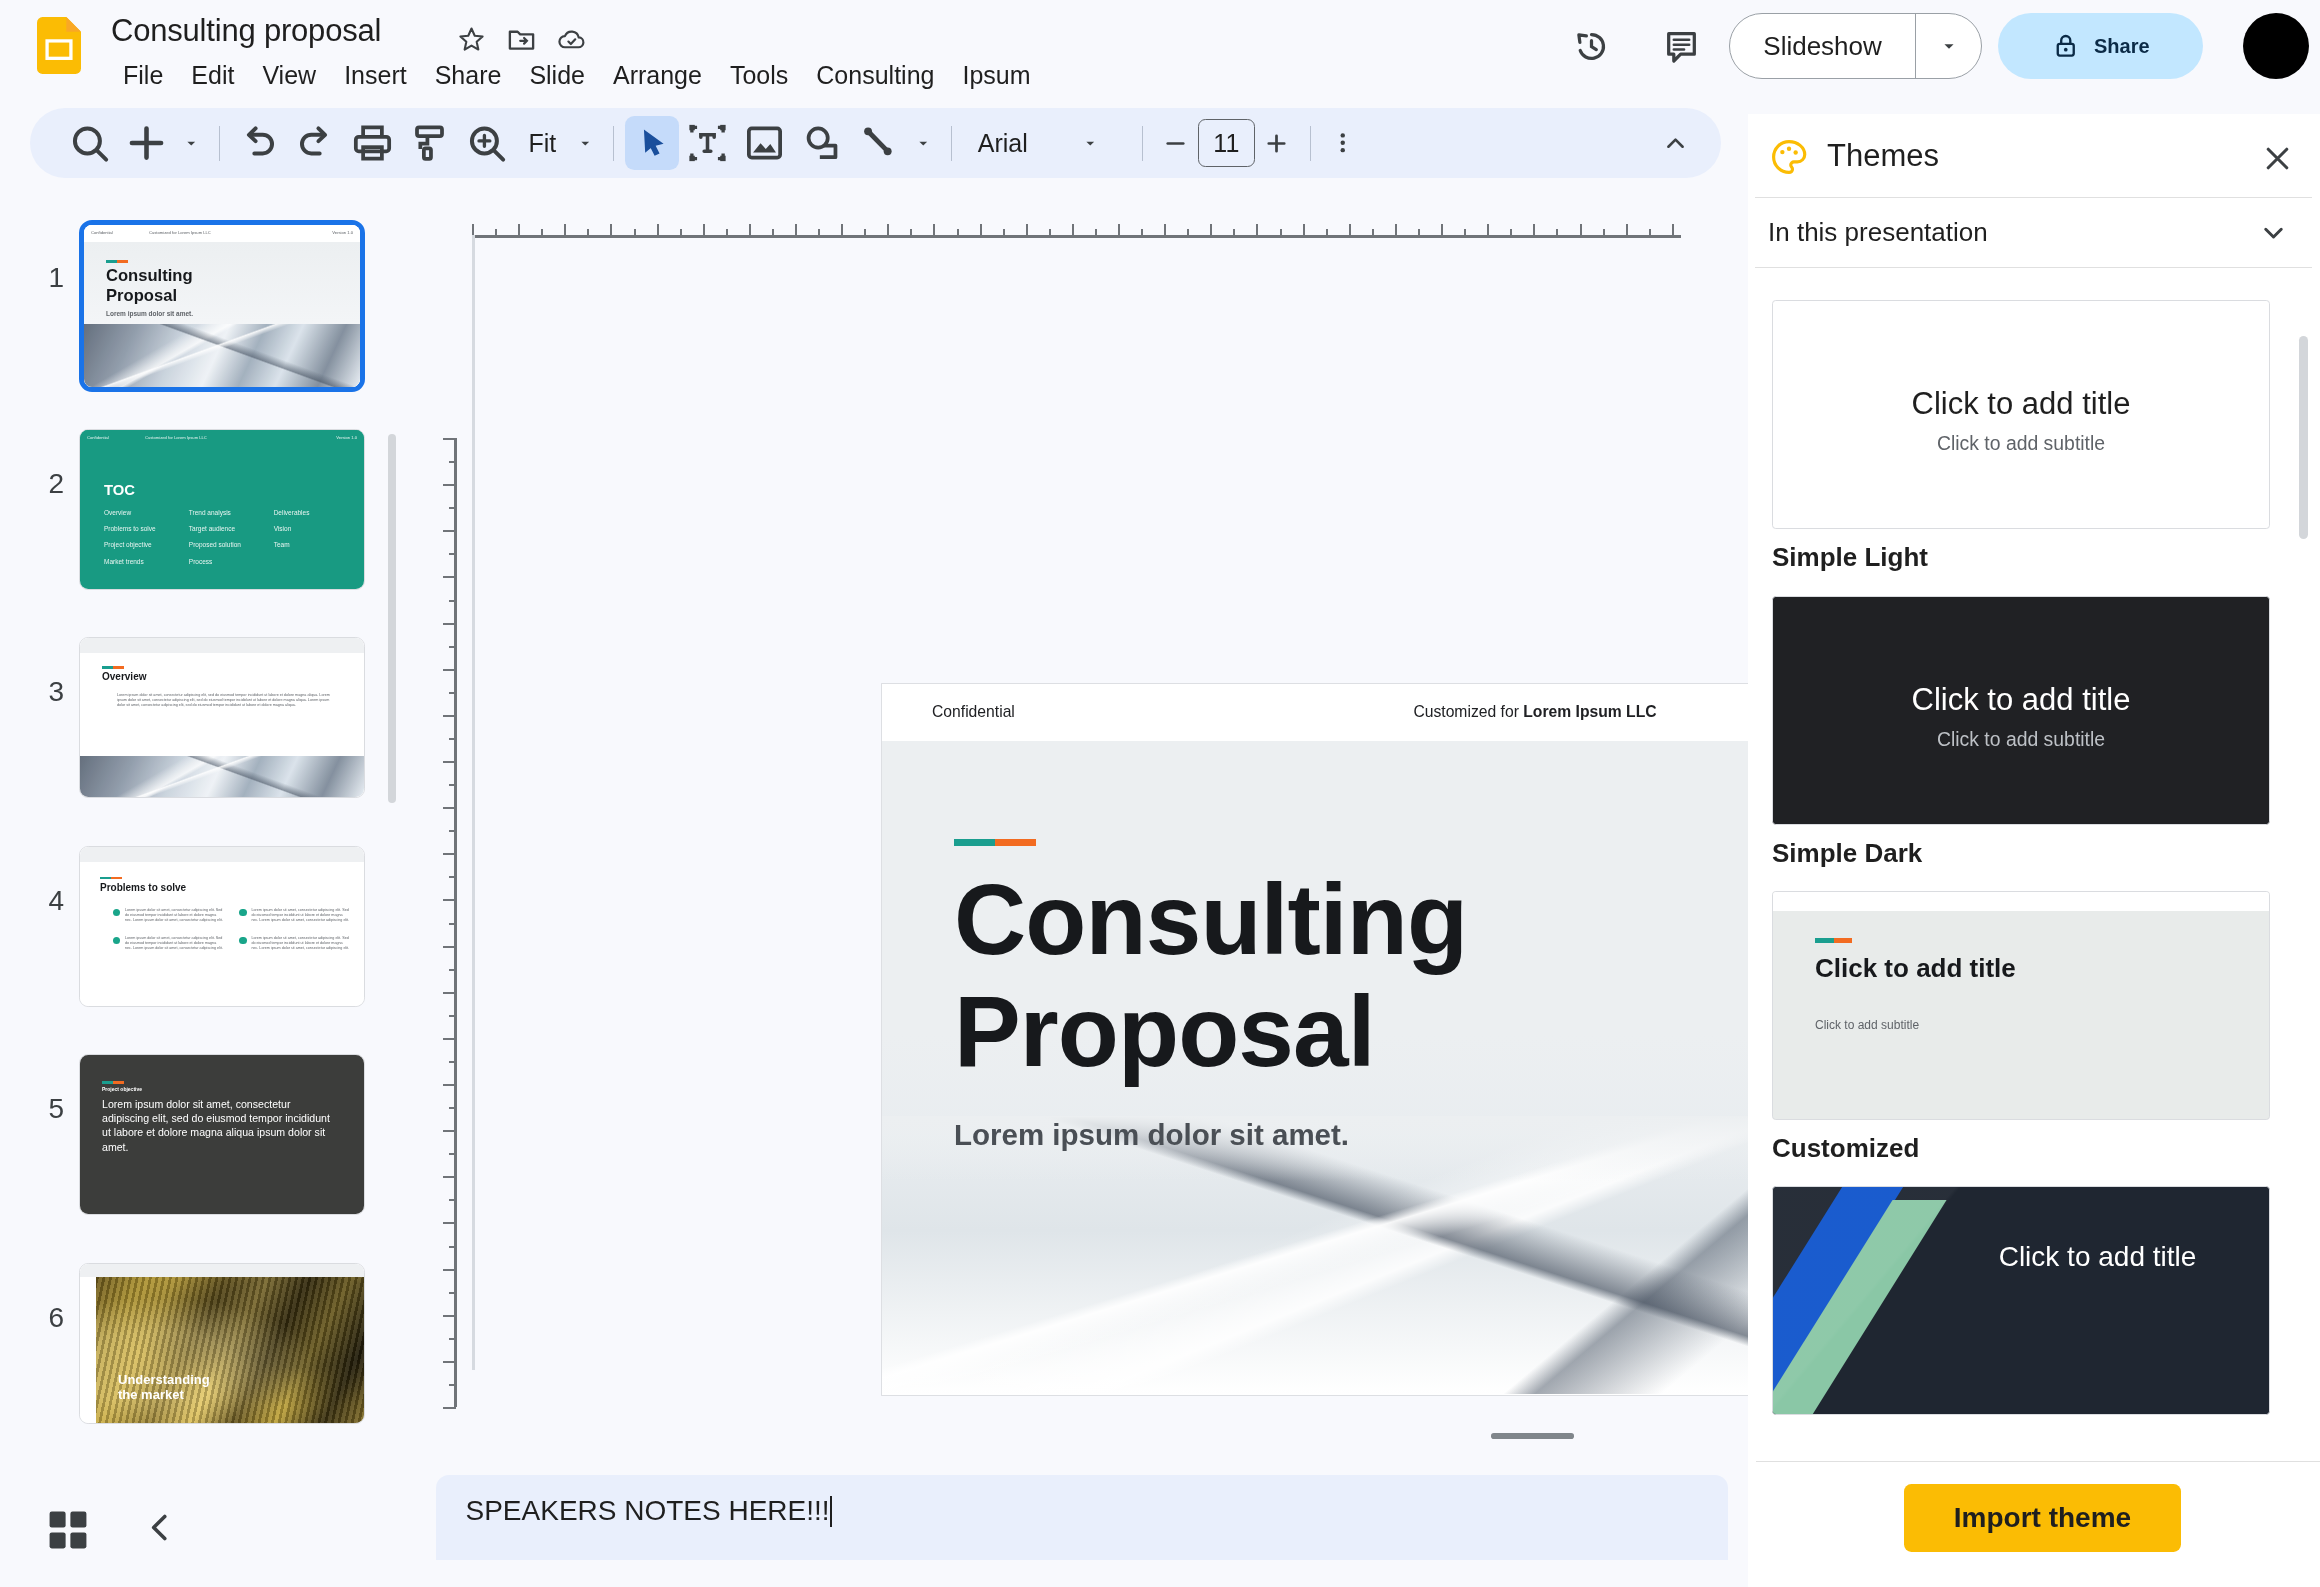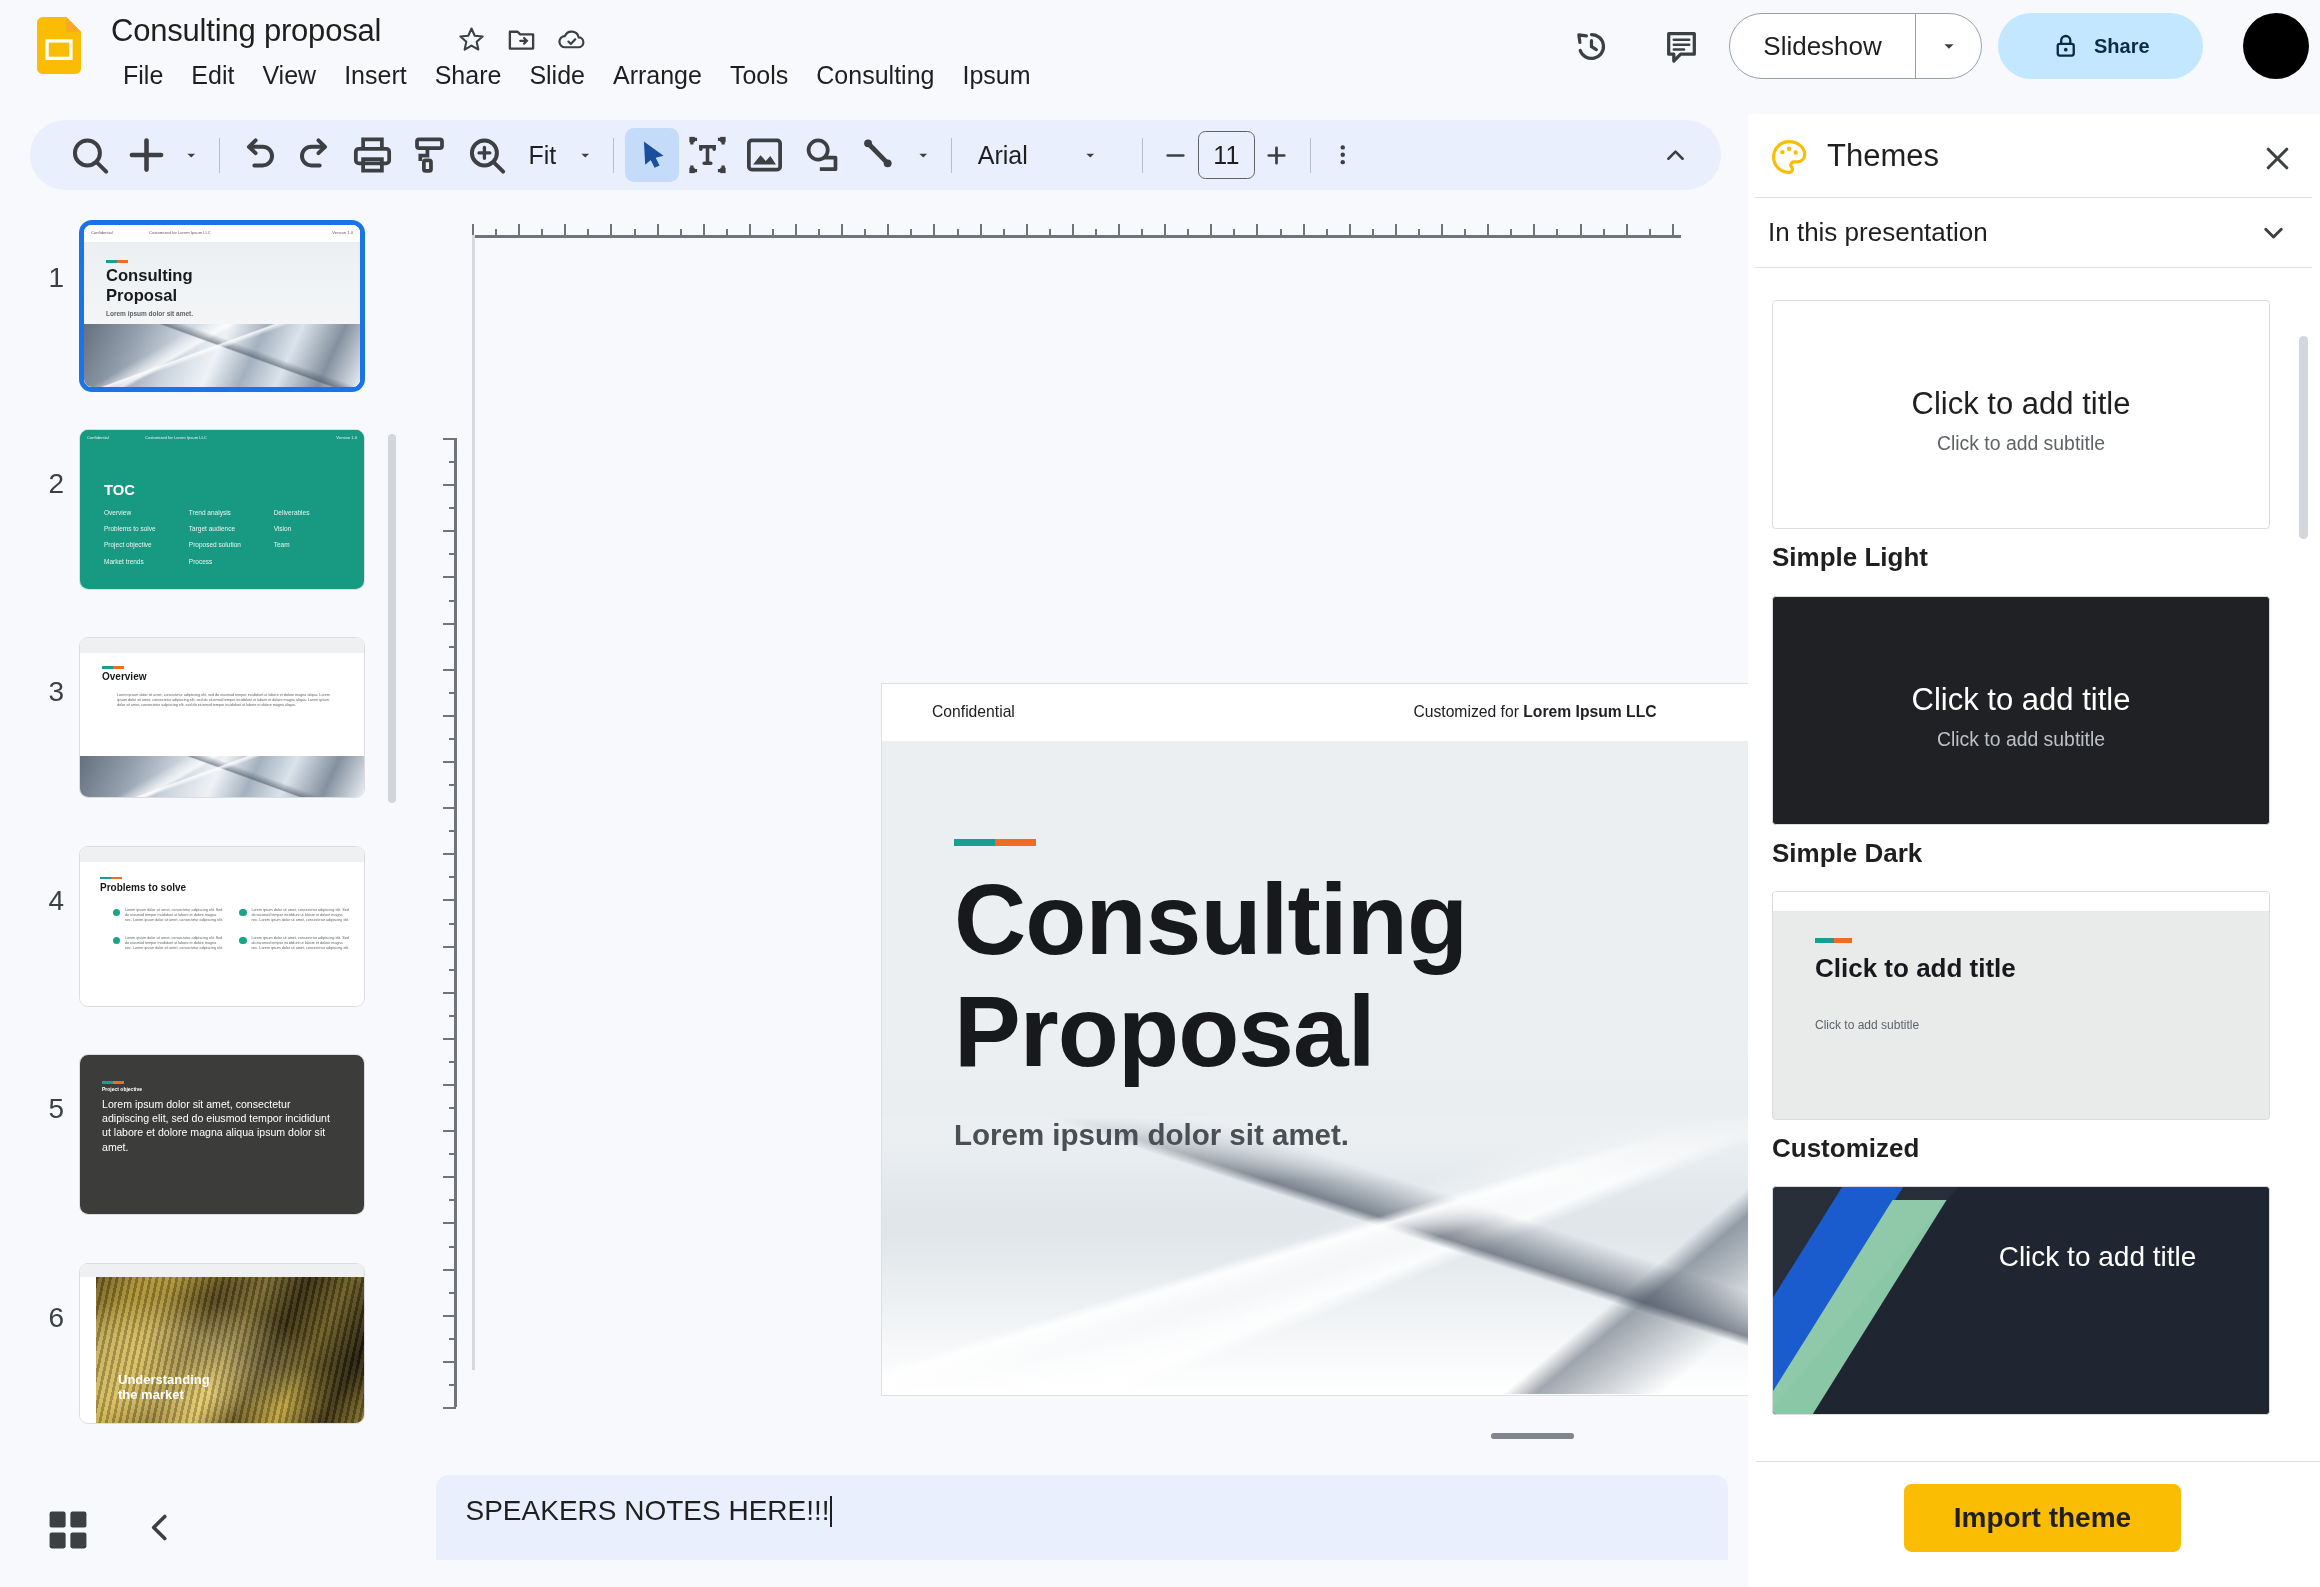--- a/index.html
+++ b/index.html
@@ -36,21 +36,21 @@
   .share-btn {
     position:absolute; left:1998px; top:13px; width:205px; height:66px;
     background:#C2E7FF; border-radius:33px; display:flex; align-items:center;
     justify-content:center; gap:13px; cursor:pointer;
   }
   .share-label { font-size:20px; color:#0b2b47; font-weight:bold; }
   .avatar { position:absolute; left:2243px; top:13px; width:66px; height:66px; border-radius:50%; background:#000; cursor:pointer; }
 
   
   .toolbar {
-    position:absolute; left:29.5px; top:120px; width:1691px; height:70px;
+    position:absolute; left:29.5px; top:108px; width:1691px; height:70px;
     background:#E9EFFC; border-radius:35px; display:flex; align-items:center;
   }
   .tb { display:flex; align-items:center; justify-content:center; cursor:pointer; border-radius:50%; }
   .tb-icon { width:57px; height:50px; }
   .tb-sep { width:0.9px; height:35px; background:#b7c0d0; margin:0 11px; }
   .tb-caret { width:33px; height:50px; display:flex; align-items:center; justify-content:center; cursor:pointer; }
   .zoom-label { font-size:25px; color:#1f1f1f; padding:0 13px; cursor:pointer; }
   .font-label { font-size:25px; color:#1f1f1f; padding:0 14.8px; min-width:111px; cursor:pointer; }
   .tb-active { background:#C5DBFA; }
   .fontsize-box {

